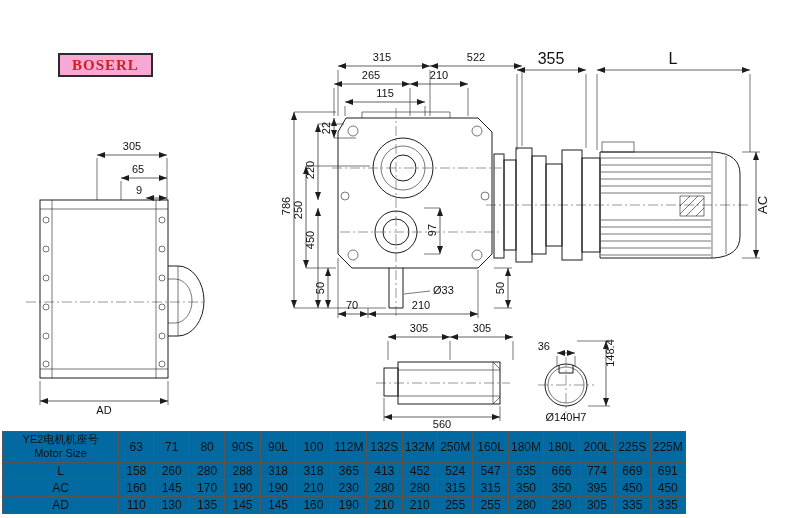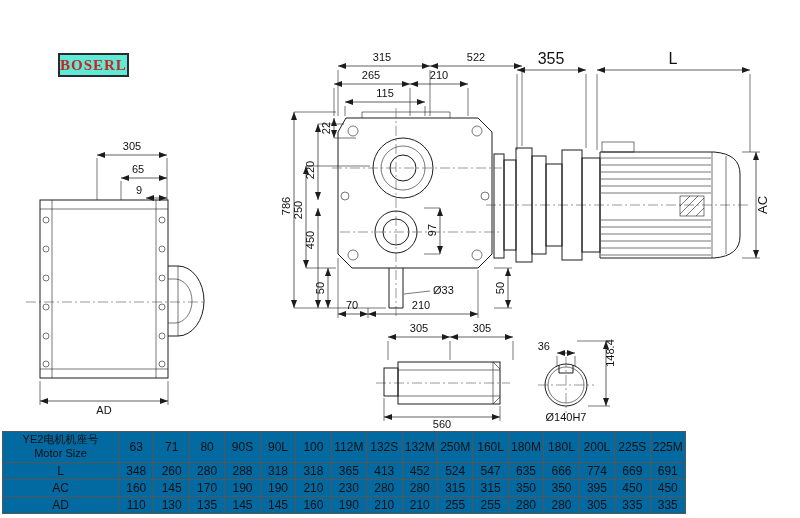--- a/index.html
+++ b/index.html
@@ -1,20 +1,20 @@
 <!DOCTYPE html>
 <html><head>
 <meta charset="utf-8">
 <style>
   * { margin:0; padding:0; box-sizing:border-box; }
   html,body { width:800px; height:518px; }
   body { background:#ffffff; font-family:"Liberation Sans", sans-serif; position:relative; overflow:hidden; }
   .page { position:relative; width:800px; height:518px; background:#fff; }
   .title { position:absolute; left:8px; top:4px; font-size:22px; font-weight:bold; color:#9a1a1a; letter-spacing:0.5px; white-space:nowrap; }
-  .logo-box { position:absolute; left:58px; top:53px; border:2px solid #2a2a33; padding:1px 0; background:#5eead4; }
+  .logo-box { position:absolute; left:58px; top:53px; border:2px solid #2a2a33; padding:1px 12px; background:#f9a8d4; }
   .logo-box span { color:#cc2222; font-size:15px; font-weight:bold; letter-spacing:1px; font-family:"Liberation Serif", serif; }
   svg.drawing { position:absolute; left:0; top:0; display:block; }
   .ln   { stroke:#1c1c1c; stroke-width:1; fill:none; }
   .thin { stroke:#1c1c1c; stroke-width:0.6; fill:none; }
   .dim  { stroke:#1c1c1c; stroke-width:0.7; fill:none; }
   .cl   { stroke:#555; stroke-width:0.6; fill:none; stroke-dasharray:10 3 2 3; }
   text.dt  { font-family:"Liberation Sans", sans-serif; font-size:11px; fill:#111; }
   text.big { font-size:16px; }
   text.med { font-size:13px; }
   .size-table { position:absolute; left:2px; top:431px; width:684px; border-collapse:collapse; table-layout:fixed; background:#0369a1; }
@@ -271,21 +271,21 @@
           <th>180M</th>
           <th>180L</th>
           <th>200L</th>
           <th>225S</th>
           <th>225M</th>
         </tr>
     </thead>
     <tbody>
       <tr>
         <th class="row-label">L</th>
-      <td>348</td>
+      <td>158</td>
           <td>260</td>
           <td>280</td>
           <td>288</td>
           <td>318</td>
           <td>318</td>
           <td>365</td>
           <td>413</td>
           <td>452</td>
           <td>524</td>
           <td>547</td>

